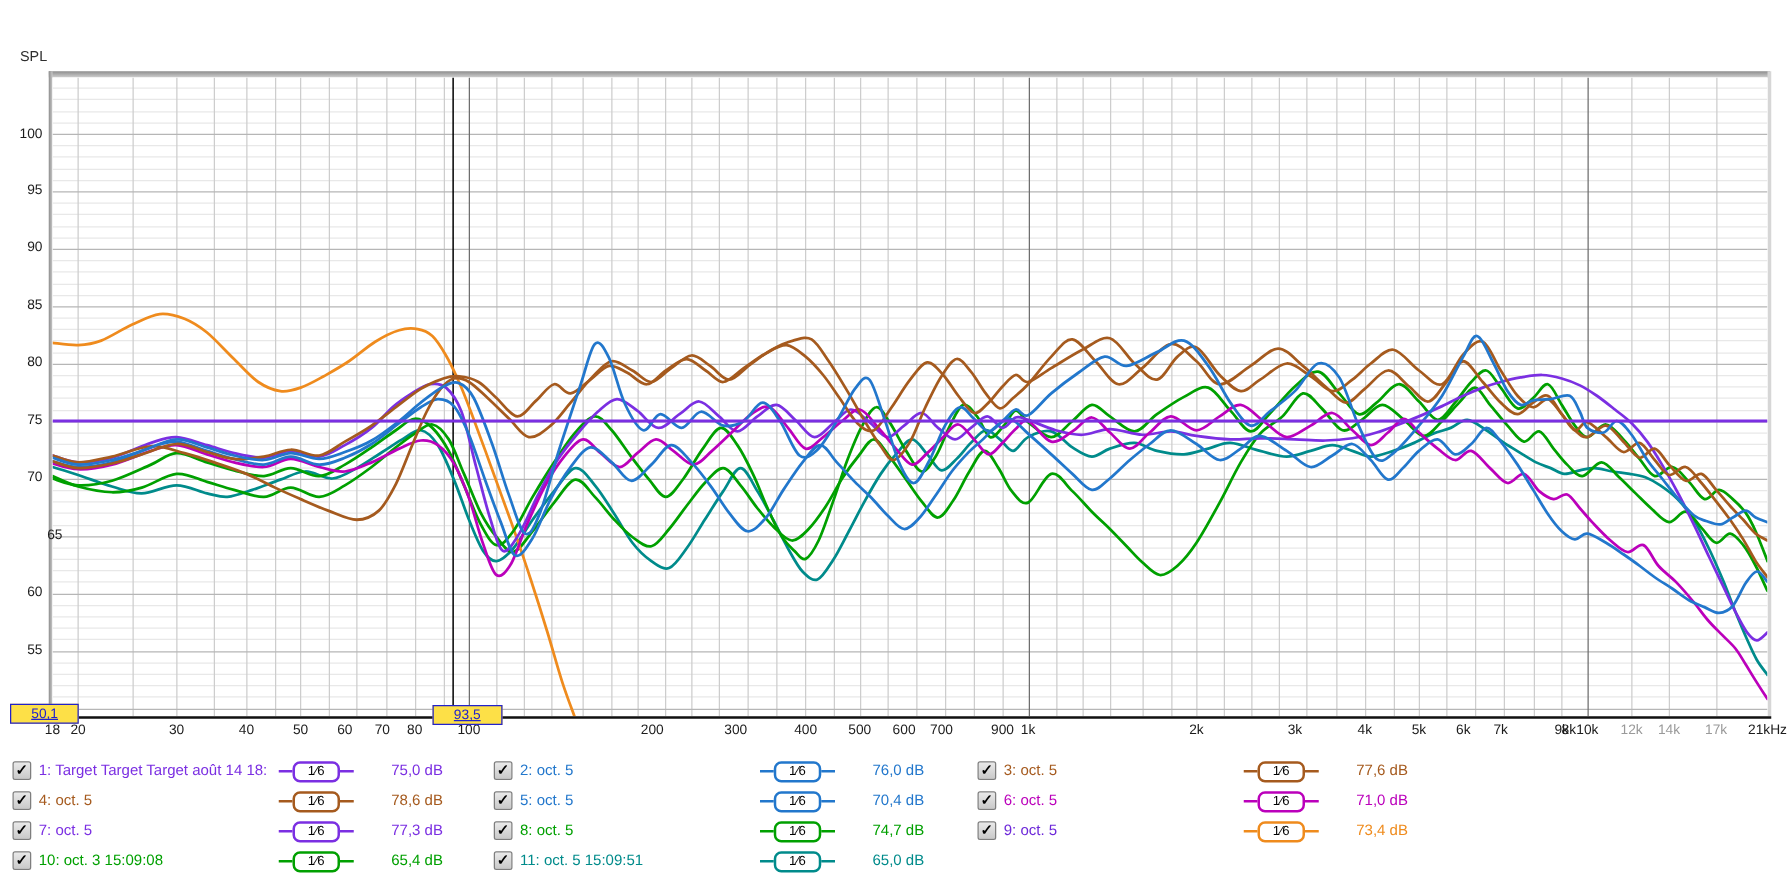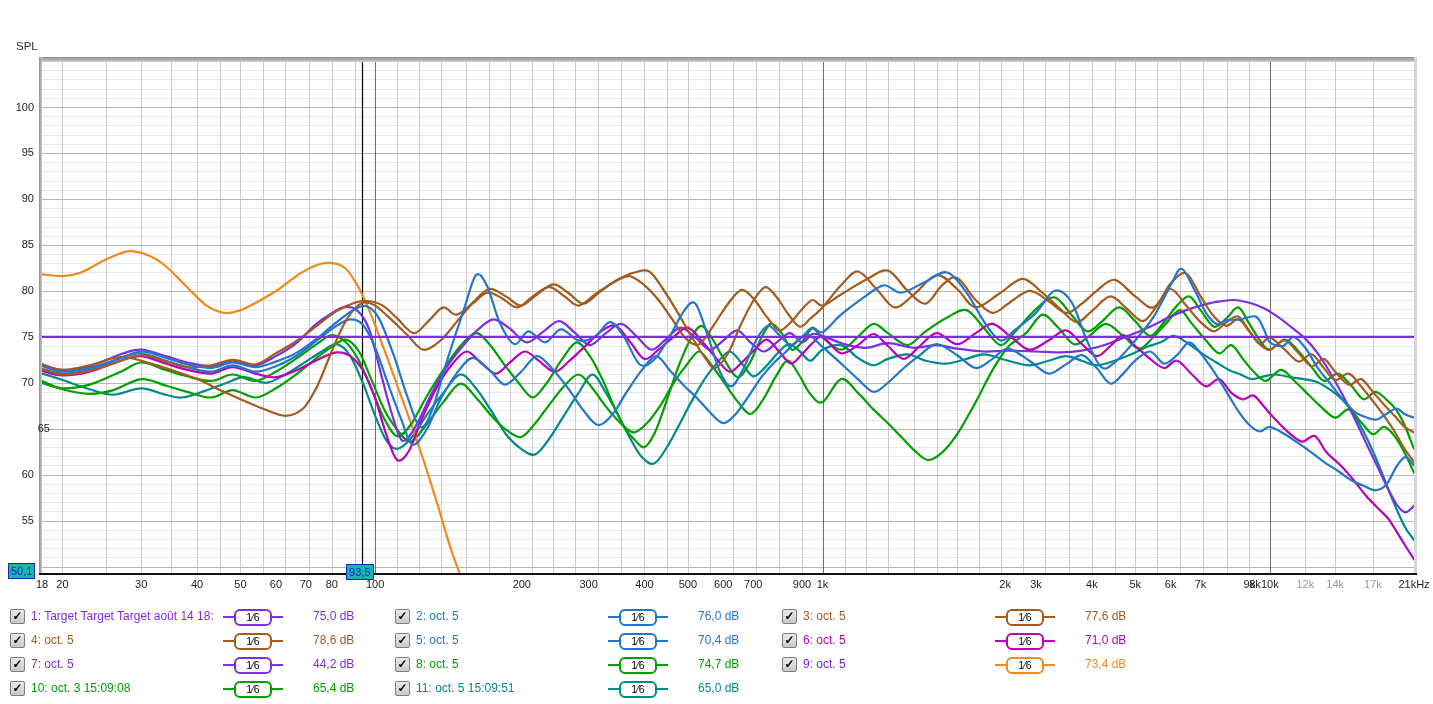--- a/index.html
+++ b/index.html
@@ -14,21 +14,21 @@
   .frame-right{position:absolute;left:1414px;top:57px;width:3px;height:516px;background:#d6d6d6;}
   .frame-bottom{position:absolute;left:39px;top:573px;width:1378px;height:2px;background:#111;}
   .plot-bg{position:absolute;left:42px;top:62px;width:1372px;height:511px;background:#fff;}
   #plot-svg{position:absolute;left:42px;top:62px;}
   .overlay-title{position:absolute;left:42px;top:60px;width:1372px;text-align:center;
                  font-size:23px;font-weight:bold;color:#4f4f4f;letter-spacing:1px;pointer-events:none;}
   .ytick{position:absolute;width:34px;text-align:right;font-size:11px;color:#1c1c1c;}
   .xtick{position:absolute;top:578px;transform:translateX(-50%);font-size:11px;color:#1c1c1c;white-space:nowrap;}
   .xtick.muted{color:#9a9a9a;}
   .cursor-box{position:absolute;font-size:11px;color:#2222cc;border:1px solid #2222cc;
-              background:#14b8a6;padding:0 2px;height:14px;line-height:14px;z-index:5;}
+              background:#fde047;padding:0 16px;height:14px;line-height:14px;z-index:5;text-decoration:underline;}
   
   #legend{position:absolute;left:10px;top:606px;display:grid;grid-template-columns:385px 387px 651px;
           grid-auto-rows:24px;}
   .lg-item{position:relative;height:24px;}
   .cb{position:absolute;left:0;top:3px;width:13px;height:13px;background:linear-gradient(#e9e9e9,#c9c9c9);
       border:1px solid #7e7e7e;border-radius:2px;color:#000;font-size:12px;line-height:12px;
       text-align:center;font-weight:bold;cursor:pointer;}
   .lg-label{position:absolute;left:21px;top:3px;font-size:12px;white-space:nowrap;cursor:pointer;}
   .lg-badge{position:absolute;left:199px;top:2px;width:88px;height:18px;display:flex;
             align-items:center;justify-content:center;cursor:pointer;}
@@ -203,21 +203,21 @@
       <div class="xtick" style="left: 331.801px;">80</div>
       <div class="xtick" style="left: 375.154px;">100</div>
       <div class="xtick" style="left: 509.82px; margin-left: 12px;">200</div>
       <div class="xtick" style="left: 588.595px;">300</div>
       <div class="xtick" style="left: 644.486px;">400</div>
       <div class="xtick" style="left: 687.839px;">500</div>
       <div class="xtick" style="left: 723.26px;">600</div>
       <div class="xtick" style="left: 753.209px;">700</div>
       <div class="xtick" style="left: 802.035px;">900</div>
       <div class="xtick" style="left: 822.505px;">1k</div>
-      <div class="xtick" style="left: 957.171px; margin-left: 48px;">2k</div>
+      <div class="xtick" style="left: 957.171px;">2k</div>
       <div class="xtick" style="left: 1035.95px;">3k</div>
       <div class="xtick" style="left: 1091.84px;">4k</div>
       <div class="xtick" style="left: 1135.19px;">5k</div>
       <div class="xtick" style="left: 1170.61px;">6k</div>
       <div class="xtick" style="left: 1200.56px;">7k</div>
       <div class="xtick" style="left: 1255px;">8k</div>
       <div class="xtick" style="left: 1249.39px;">9k</div>
       <div class="xtick" style="left: 1269.86px;">10k</div>
       <div class="xtick muted" style="left: 1305.28px;">12k</div>
       <div class="xtick muted" style="left: 1335.23px;">14k</div>
@@ -296,21 +296,21 @@
   </div>
 
   <div class="lg-item">
     <span class="cb">✓</span>
     <span class="lg-label" style="color: rgb(123, 47, 226);">7: oct. 5</span>
     <span class="lg-badge" style="color: rgb(123, 47, 226);">
       <i class="stub" style="border-top-color: rgb(123, 47, 226);"></i>
       <span class="box" style="border-color: rgb(123, 47, 226);">1⁄6</span>
       <i class="stub" style="border-top-color: rgb(123, 47, 226);"></i>
     </span>
-    <span class="lg-value" style="color: rgb(123, 47, 226);">44,2 dB</span>
+    <span class="lg-value" style="color: rgb(123, 47, 226);">77,3 dB</span>
   </div>
 
   <div class="lg-item">
     <span class="cb">✓</span>
     <span class="lg-label" style="color: rgb(0, 160, 0);">8: oct. 5</span>
     <span class="lg-badge" style="color: rgb(0, 160, 0);">
       <i class="stub" style="border-top-color: rgb(0, 160, 0);"></i>
       <span class="box" style="border-color: rgb(0, 160, 0);">1⁄6</span>
       <i class="stub" style="border-top-color: rgb(0, 160, 0);"></i>
     </span>

